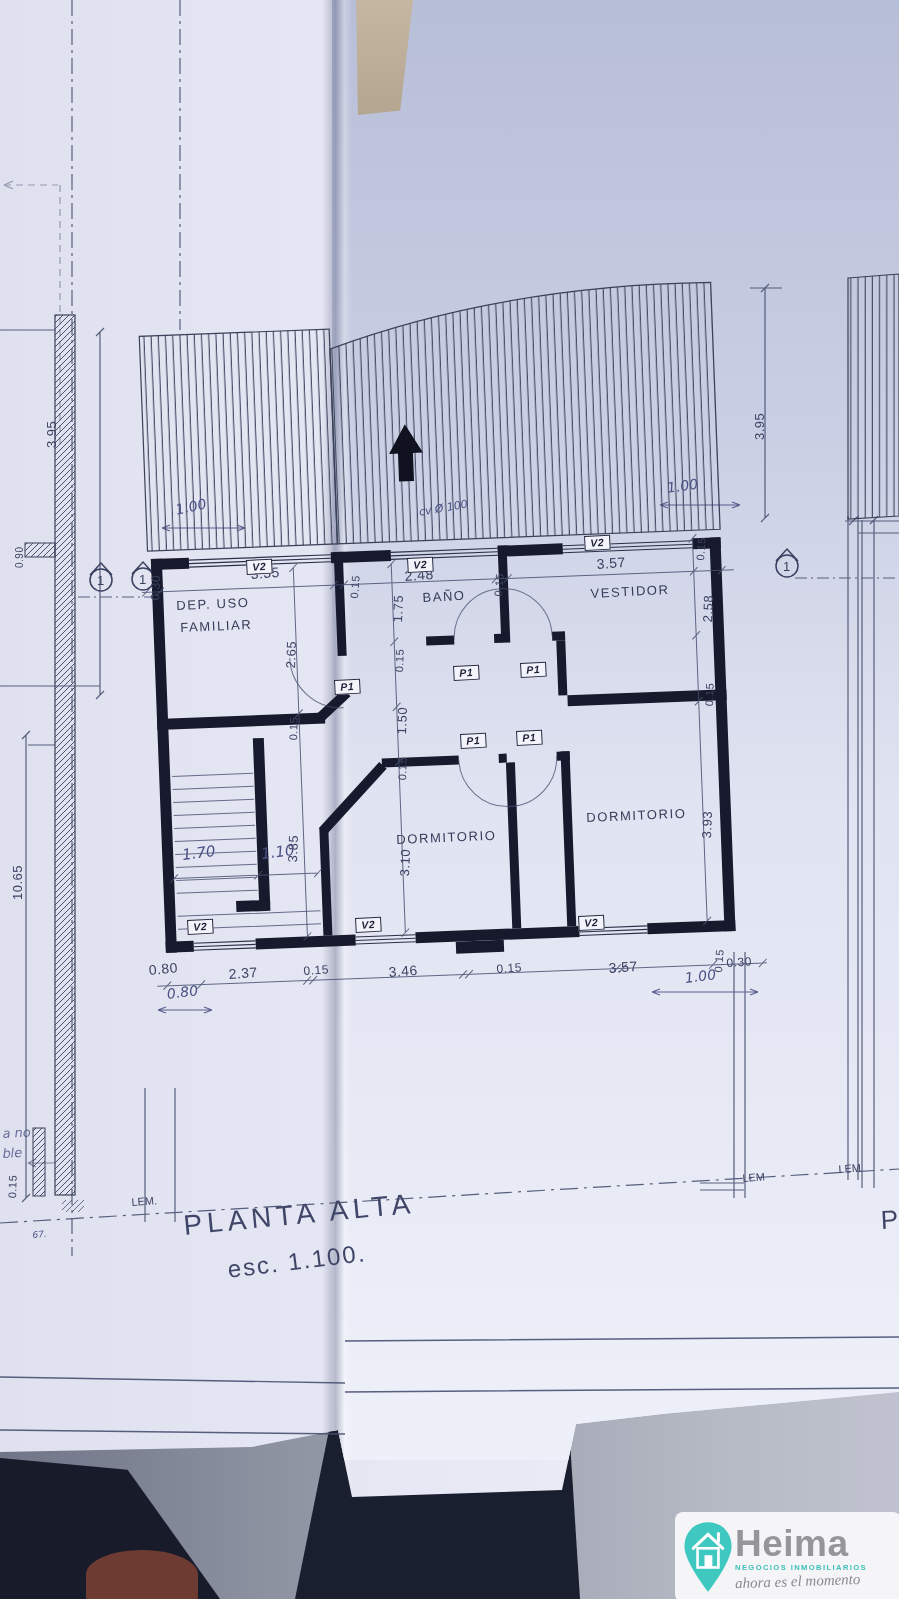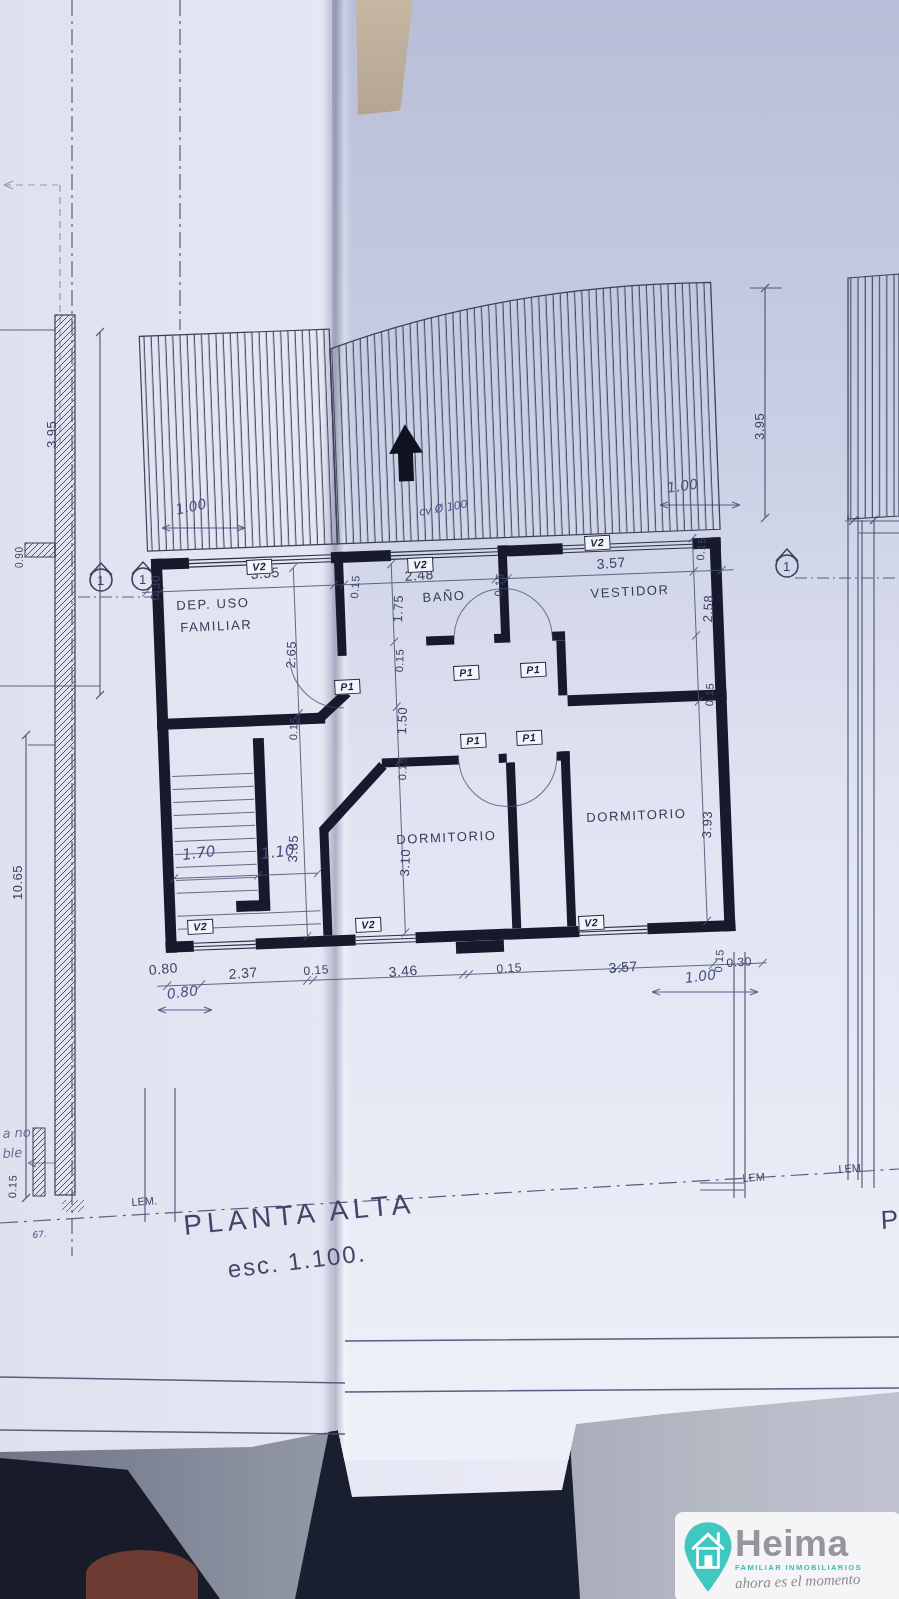--- a/index.html
+++ b/index.html
@@ -287,18 +287,18 @@
   <div id="logoCard">
     <svg width="54" height="76" viewBox="0 0 62 84">
       <path d="M31 2 C15 2 4 14 4 30 C4 48 31 82 31 82 C31 82 58 48 58 30 C58 14 47 2 31 2 Z" fill="#3fc8c0"></path>
       <path d="M14 32 L31 16 L48 32" stroke="#fff" stroke-width="3.5" fill="none" stroke-linecap="round"></path>
       <path d="M43 24 V15" stroke="#fff" stroke-width="3.5" stroke-linecap="round"></path>
       <rect x="19" y="32" width="24" height="22" stroke="#fff" stroke-width="3" fill="none"></rect>
       <rect x="27" y="40" width="9" height="14" fill="#fff"></rect>
     </svg>
     <div class="logoText">
       <span class="brand">Heima</span>
-      <span class="subtitle">FAMILIAR INMOBILIARIOS</span>
+      <span class="subtitle">NEGOCIOS INMOBILIARIOS</span>
       <span class="tagline">ahora es el momento</span>
     </div>
   </div>
 
 </div>
 
 </body></html>

